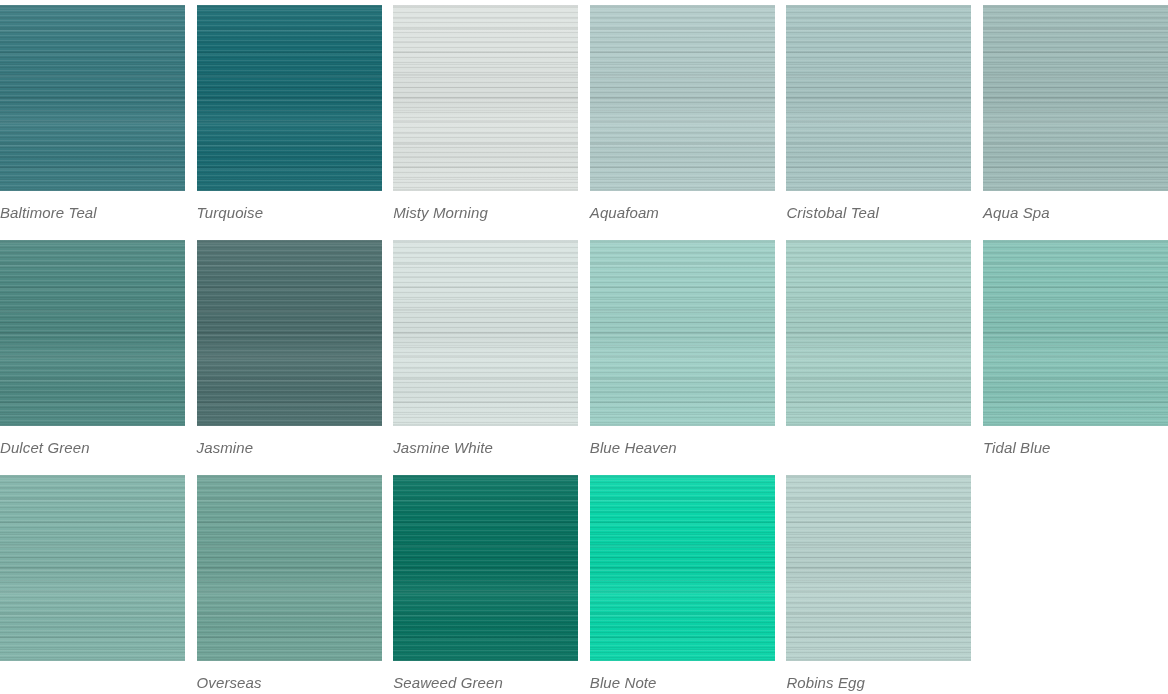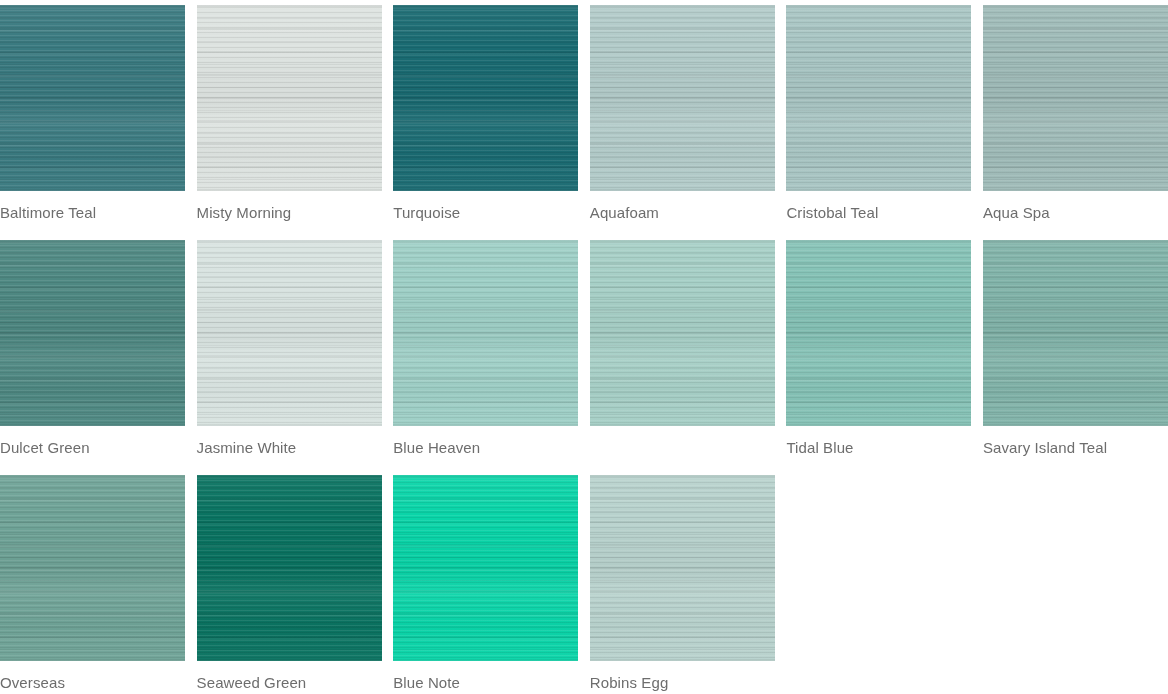--- a/index.html
+++ b/index.html
@@ -23,20 +23,21 @@
     column-gap: 11.6px;
     row-gap: 0px;
     padding: 5px 0 0 0;
     width: 1168px;
   }
 
   .swatch-cell {
     display: flex;
     flex-direction: column;
     width: 159px;
+    font-style: italic;
   }
 
   .swatch-chip {
     width: 185px;
     height: 186px;
     position: relative;
     overflow: hidden;
     background-color: #888;
   }
 
@@ -101,61 +102,64 @@
 </style>
 </head>
 <body>
 
 <div class="swatch-grid">
     <div class="swatch-cell">
       <div class="swatch-chip" style="background-color: rgb(58, 122, 128);"></div>
       <div class="swatch-label">Baltimore Teal</div>
     </div>
     <div class="swatch-cell">
+      <div class="swatch-chip" style="background-color: rgb(26, 107, 114);"></div>
+      <div class="swatch-label">Turquoise</div>
+    </div>
+    <div class="swatch-cell">
       <div class="swatch-chip" style="background-color: rgb(221, 227, 224);"></div>
       <div class="swatch-label">Misty Morning</div>
-    </div>
-    <div class="swatch-cell">
-      <div class="swatch-chip" style="background-color: rgb(26, 107, 114);"></div>
-      <div class="swatch-label">Turquoise</div>
     </div>
     <div class="swatch-cell">
       <div class="swatch-chip" style="background-color: rgb(178, 203, 201);"></div>
       <div class="swatch-label">Aquafoam</div>
     </div>
     <div class="swatch-cell">
       <div class="swatch-chip" style="background-color: rgb(168, 197, 195);"></div>
       <div class="swatch-label">Cristobal Teal</div>
     </div>
     <div class="swatch-cell">
       <div class="swatch-chip" style="background-color: rgb(159, 187, 184);"></div>
       <div class="swatch-label">Aqua Spa</div>
     </div>
     <div class="swatch-cell">
       <div class="swatch-chip" style="background-color: rgb(78, 136, 130);"></div>
       <div class="swatch-label">Dulcet Green</div>
     </div>
     <div class="swatch-cell">
+      <div class="swatch-chip" style="background-color: rgb(77, 111, 110);"></div>
+      <div class="swatch-label">Jasmine</div>
+    </div>
+    <div class="swatch-cell">
       <div class="swatch-chip" style="background-color: rgb(216, 227, 224);"></div>
       <div class="swatch-label">Jasmine White</div>
     </div>
     <div class="swatch-cell">
       <div class="swatch-chip" style="background-color: rgb(158, 207, 198);"></div>
       <div class="swatch-label">Blue Heaven</div>
     </div>
     <div class="swatch-cell">
       <div class="swatch-chip" style="background-color: rgb(166, 207, 198);"></div>
     </div>
     <div class="swatch-cell">
       <div class="swatch-chip" style="background-color: rgb(133, 194, 182);"></div>
       <div class="swatch-label">Tidal Blue</div>
     </div>
     <div class="swatch-cell">
       <div class="swatch-chip" style="background-color: rgb(129, 179, 169);"></div>
-      <div class="swatch-label">Savary Island Teal</div>
     </div>
     <div class="swatch-cell">
       <div class="swatch-chip" style="background-color: rgb(111, 163, 151);"></div>
       <div class="swatch-label">Overseas</div>
     </div>
     <div class="swatch-cell">
       <div class="swatch-chip" style="background-color: rgb(10, 115, 97);"></div>
       <div class="swatch-label">Seaweed Green</div>
     </div>
     <div class="swatch-cell">

